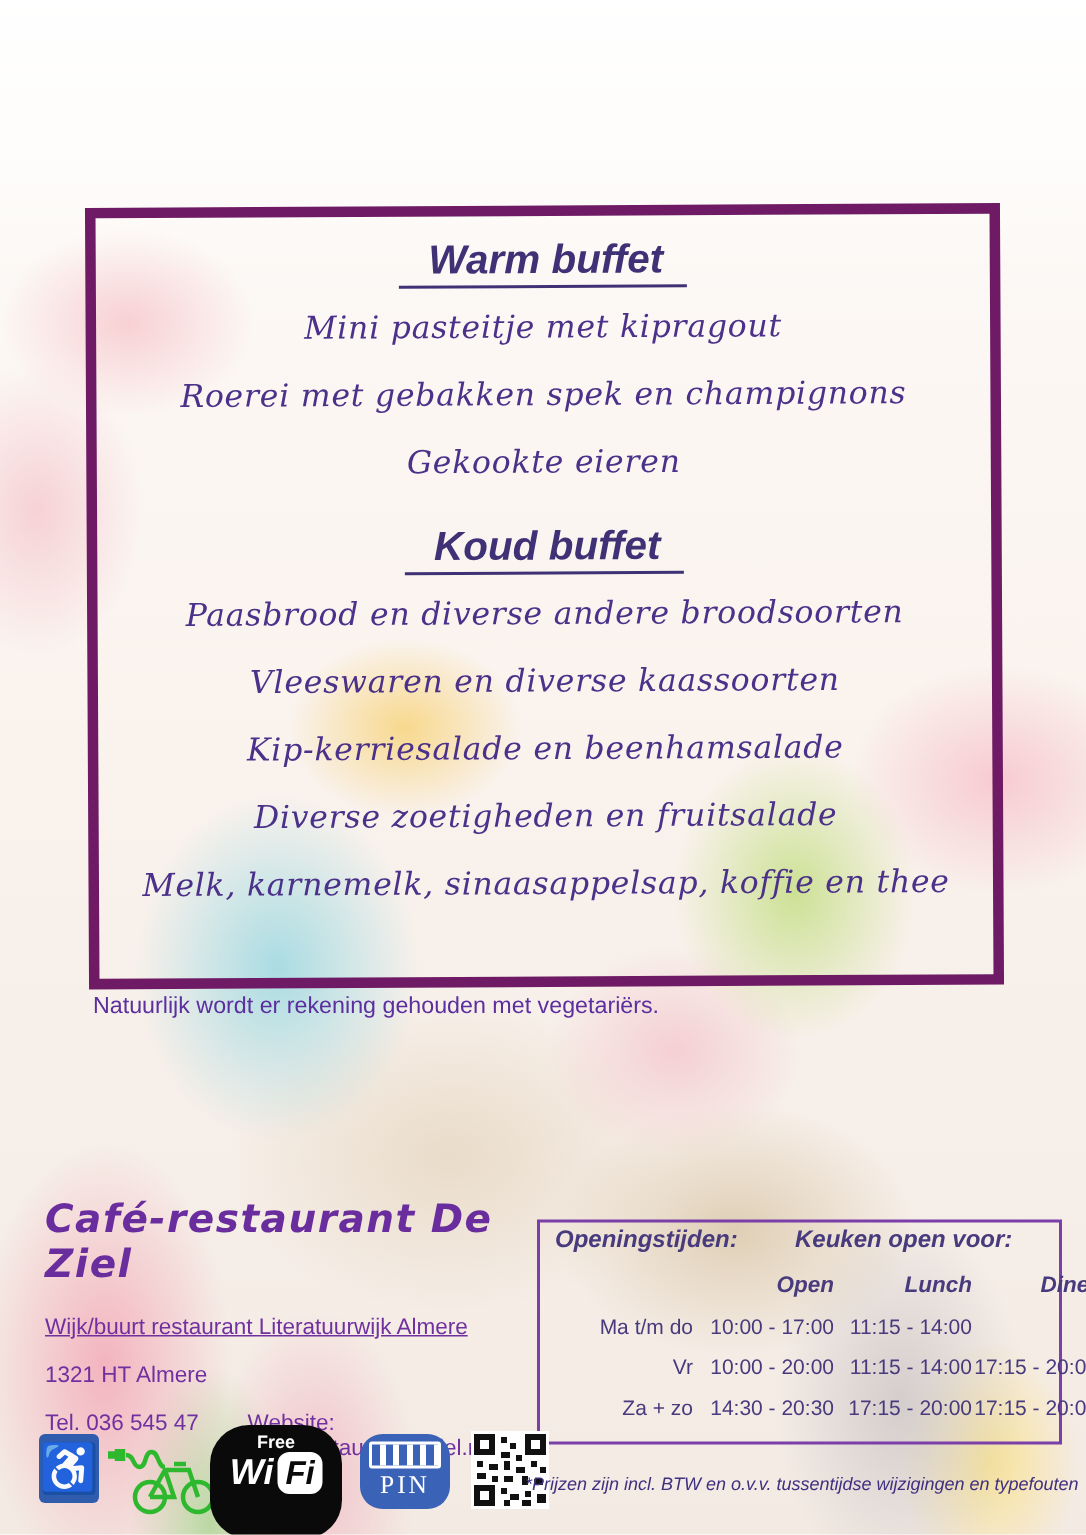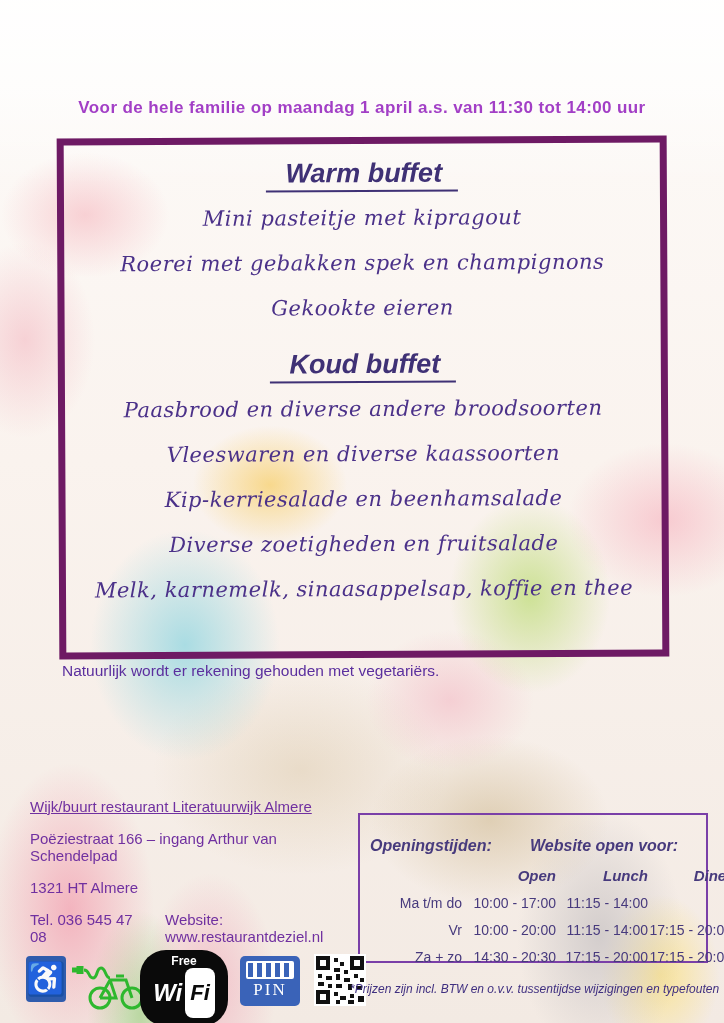--- a/index.html
+++ b/index.html
@@ -54,21 +54,21 @@
   .contact{position:absolute;left:30px;top:798px;width:330px;color:#7030a0;}
   .contact-name{
     font-family:"DejaVu Sans",sans-serif;font-style:italic;font-weight:600;
     font-size:26px;color:#6a2d9e;letter-spacing:1px;margin:0 0 18px 0;
   }
   .contact-line{font-size:15px;margin:0 0 15px 0;}
   .contact-line.underlined{text-decoration:underline;}
   .contact-line.split{display:flex;gap:26px;}
   .hours{
     position:absolute;left:358px;top:813px;width:350px;height:150px;
-    border:2px solid #7a3fa8;color:#473a7d;box-sizing:border-box;padding:22px 8px 0 10px;
+    border:2px solid #7a3fa8;color:#473a7d;box-sizing:border-box;padding:3px 8px 0 10px;
   }
   .hours-titles{display:flex;font-weight:700;font-style:italic;font-size:16px;margin-bottom:12px;}
   .hours-titles .t1{width:160px;}
   .hours-grid{display:grid;grid-template-columns:92px 94px 92px 84px;row-gap:11px;font-size:14px;text-align:right;}
   .hours-grid .colhead{font-weight:700;font-style:italic;font-size:15px;}
   .footnote{
     position:absolute;left:350px;top:982px;width:372px;
     font-style:italic;font-size:12px;color:#403080;
   }
   .icons-row{position:absolute;left:26px;top:948px;height:70px;}
@@ -80,37 +80,36 @@
   .ebike{left:44px;top:10px;}
   .wifi{
     left:114px;top:2px;width:88px;height:76px;background:#0a0a0a;border-radius:26px;
     position:absolute;color:#fff;text-align:center;
   }
   .wifi .free{font-size:12px;font-weight:700;margin-top:4px;}
   .wifi .row{display:flex;align-items:center;justify-content:center;gap:3px;}
   .wifi .wi{font-size:24px;font-weight:800;font-style:italic;}
   .wifi .fi{
     background:#fff;color:#0a0a0a;font-size:22px;font-weight:800;font-style:italic;
-    border-radius:8px;padding:12px 5px;line-height:26px;
+    border-radius:8px;padding:1px 5px;line-height:26px;
   }
   .pin{
-    left:214px;top:8px;width:60px;height:50px;background:#3a63b8;border-radius:5px;
+    left:214px;top:8px;width:60px;height:50px;background:#3a63b8;border-radius:15px;
     position:absolute;color:#fff;box-sizing:border-box;padding:5px 6px 0 6px;
   }
   .pin .card{height:14px;border:2px solid #fff;border-radius:2px;
     background:repeating-linear-gradient(90deg,#3a63b8 0 5px,#fff 5px 9px);}
   .pin .label{font-family:"Liberation Serif",serif;font-size:17px;letter-spacing:2px;text-align:center;line-height:22px;}
   .qr{left:288px;top:6px;position:absolute;}
 </style>
 </head>
 <body>
 
 <div class="poster">
 
-  <div class="subtitle">Voor de hele familie op maandag 1 april a.s. van 11:30 tot 14:00 uur</div>
 
   <div class="menu-box">
     <div>
       <span class="menu-heading">Warm buffet</span>
     </div>
     <div class="menu-item">Mini pasteitje met kipragout</div>
     <div class="menu-item">Roerei met gebakken spek en champignons</div>
     <div class="menu-item">Gekookte eieren</div>
     <div>
       <span class="menu-heading second">Koud buffet</span>
@@ -120,33 +119,33 @@
     <div class="menu-item">Kip-kerriesalade en beenhamsalade</div>
     <div class="menu-item">Diverse zoetigheden en fruitsalade</div>
     <div class="menu-item">Melk, karnemelk, sinaasappelsap, koffie en thee</div>
   </div>
 
   <div class="info">
     <p>Natuurlijk wordt er rekening gehouden met vegetariërs.</p>
   </div>
 
   <div class="contact">
+    <div class="contact-name">Café-restaurant De Ziel</div>
     <div class="contact-line underlined">Wijk/buurt restaurant Literatuurwijk Almere</div>
-    <div class="contact-line">Poëziestraat 166 – ingang Arthur van Schendelpad</div>
     <div class="contact-line">1321 HT Almere</div>
     <div class="contact-line split">
       <span>Tel. 036 545 47 08</span>
       <span>Website: www.restaurantdeziel.nl</span>
     </div>
   </div>
 
   <div class="hours">
     <div class="hours-titles">
       <span class="t1">Openingstijden:</span>
-      <span>Website open voor:</span>
+      <span>Keuken open voor:</span>
     </div>
     <div class="hours-grid">
       <span></span>
       <span class="colhead">Open</span>
       <span class="colhead">Lunch</span>
       <span class="colhead">Diner</span>
 
       <span>Ma t/m do</span>
       <span>10:00 - 17:00</span>
       <span>11:15 - 14:00</span>

